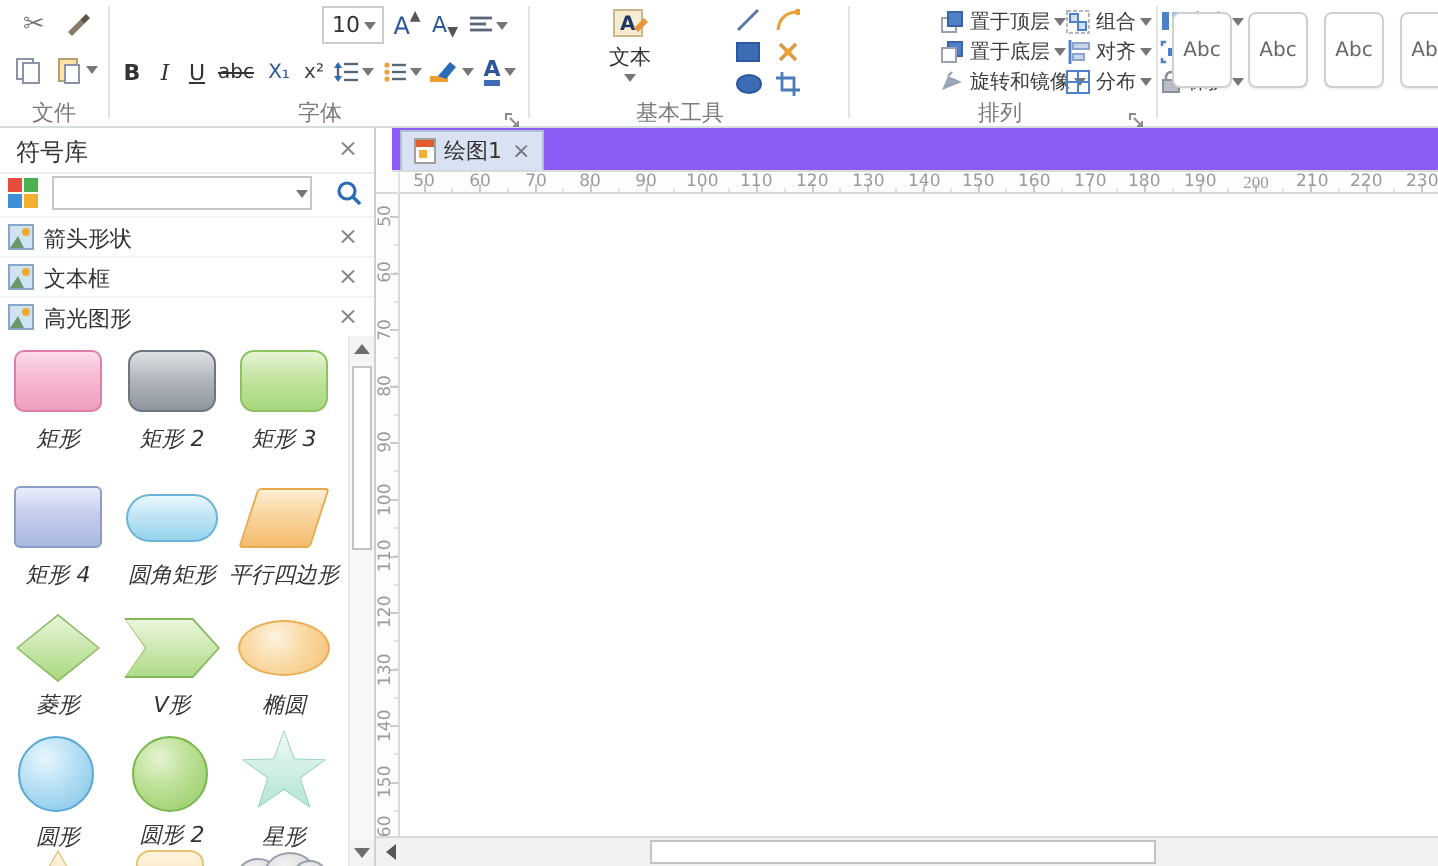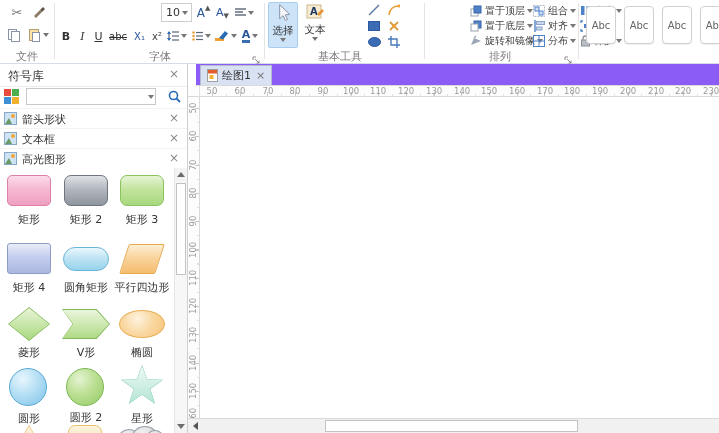--- a/index.html
+++ b/index.html
@@ -36,21 +36,21 @@
          border-right:1px solid #cfcfcf;box-sizing:border-box;}
   .ptitle{position:absolute;left:0;top:0;width:100%;height:22px;border-bottom:1px solid #ececec;}
   .ptitle .t{position:absolute;left:8px;top:4px;font-size:12px;color:#333;}
   .xbtn{position:absolute;font-size:12px;color:#888;line-height:12px;width:14px;text-align:center;}
   .searchrow{position:absolute;left:0;top:22px;width:100%;height:22px;}
   .searchrow input{position:absolute;left:26px;top:2px;width:130px;height:17px;border:1px solid #c8c8c8;
         font-size:11px;padding:0 14px 0 4px;box-sizing:border-box;outline:none;}
   .sec{position:absolute;left:0;width:100%;height:20px;background:#fff;border-bottom:1px solid #e8e8e8;
        border-top:1px solid #f3f3f3;}
   .sec .slabel{position:absolute;left:22px;top:3px;font-size:11px;color:#333;}
-  .gallery{position:absolute;left:0;top:104px;width:174px;height:265px;overflow:hidden;background:#fff;}
+  .gallery{position:absolute;left:0;top:104px;width:174px;height:265px;overflow:hidden;background:#fff;font-style:italic;}
   .shp{position:absolute;box-sizing:border-box;}
   .slbl{position:absolute;width:58px;text-align:center;font-size:11px;color:#333;white-space:nowrap;}
   .clip2{position:absolute;inset:1px;}
   
   .pscroll{position:absolute;left:174px;top:104px;width:13px;height:265px;background:#f7f7f7;
            border-left:1px solid #e6e6e6;box-sizing:border-box;}
   .sbtn{position:absolute;left:0;width:12px;height:13px;background:#f3f3f3;display:flex;
         align-items:center;justify-content:center;}
   .tri-up{width:0;height:0;border-left:4px solid transparent;border-right:4px solid transparent;border-bottom:5px solid #6d6d6d;}
   .tri-dn{width:0;height:0;border-left:4px solid transparent;border-right:4px solid transparent;border-top:5px solid #6d6d6d;}
@@ -220,27 +220,20 @@
     </div>
     <div class="glabel" style="left:120px;width:80px;">字体</div>
     <div class="launcher" style="left:252px;top:50px;">
       <svg width="9" height="9" viewBox="0 0 9 9">
           <path d="M1 4 V1 H4" fill="none" stroke="#8a8a8a"></path>
           <path d="M3 3 L7 7 M7 4.5 V7 H4.5" fill="none" stroke="#8a8a8a"></path>
         </svg>
     </div>
     <div class="gdiv" style="left:264px;"></div>
 
-    <div class="bigbtn selected" style="left:268px;width:30px;">
-      <svg width="20" height="20" viewBox="0 0 24 24">
-          <path d="M8 2 L8 19 L12.2 15.2 L14.8 21 L17.4 19.8 L14.8 14.2 L20 13.6 Z" fill="#f5f6f8" stroke="#8a93a8" stroke-width="1.2"></path>
-        </svg>
-      <span class="blabel">选择</span>
-      <span class="caret"></span>
-    </div>
     <div class="bigbtn" style="left:300px;width:30px;">
       <svg width="20" height="20" viewBox="0 0 20 20">
           <rect x="2" y="3" width="14" height="13" fill="#f7ecd2" stroke="#c9b98a"></rect>
           <text x="5" y="13" font-size="10" font-weight="bold" fill="#1f3864">A</text>
           <path d="M12 12 L17 7 L19 9 L14 14 Z" fill="#e8953c"></path>
         </svg>
       <span class="blabel">文本</span>
       <span class="caret"></span>
     </div>
     <div class="smtool" style="left:366px;top:3px;">
@@ -507,21 +500,21 @@
     <span class="hl" style="left:155px;">100</span>
     <span class="hl" style="left:182px;">110</span>
     <span class="hl" style="left:210px;">120</span>
     <span class="hl" style="left:238px;">130</span>
     <span class="hl" style="left:266px;">140</span>
     <span class="hl" style="left:293px;">150</span>
     <span class="hl" style="left:321px;">160</span>
     <span class="hl" style="left:349px;">170</span>
     <span class="hl" style="left:376px;">180</span>
     <span class="hl" style="left:404px;">190</span>
-    <span class="hl" style="left:432px;">200</span>
+    <span class="hl" style="left:432px;font-family:Liberation Serif, serif;">200</span>
     <span class="hl" style="left:460px;">210</span>
     <span class="hl" style="left:487px;">220</span>
     <span class="hl" style="left:515px;">230</span>
   </div>
   <div class="corner"></div>
 
   <div class="vruler">
     <span class="vl" style="top:5px;">50</span>
     <span class="vl" style="top:33px;">60</span>
     <span class="vl" style="top:62px;">70</span>

